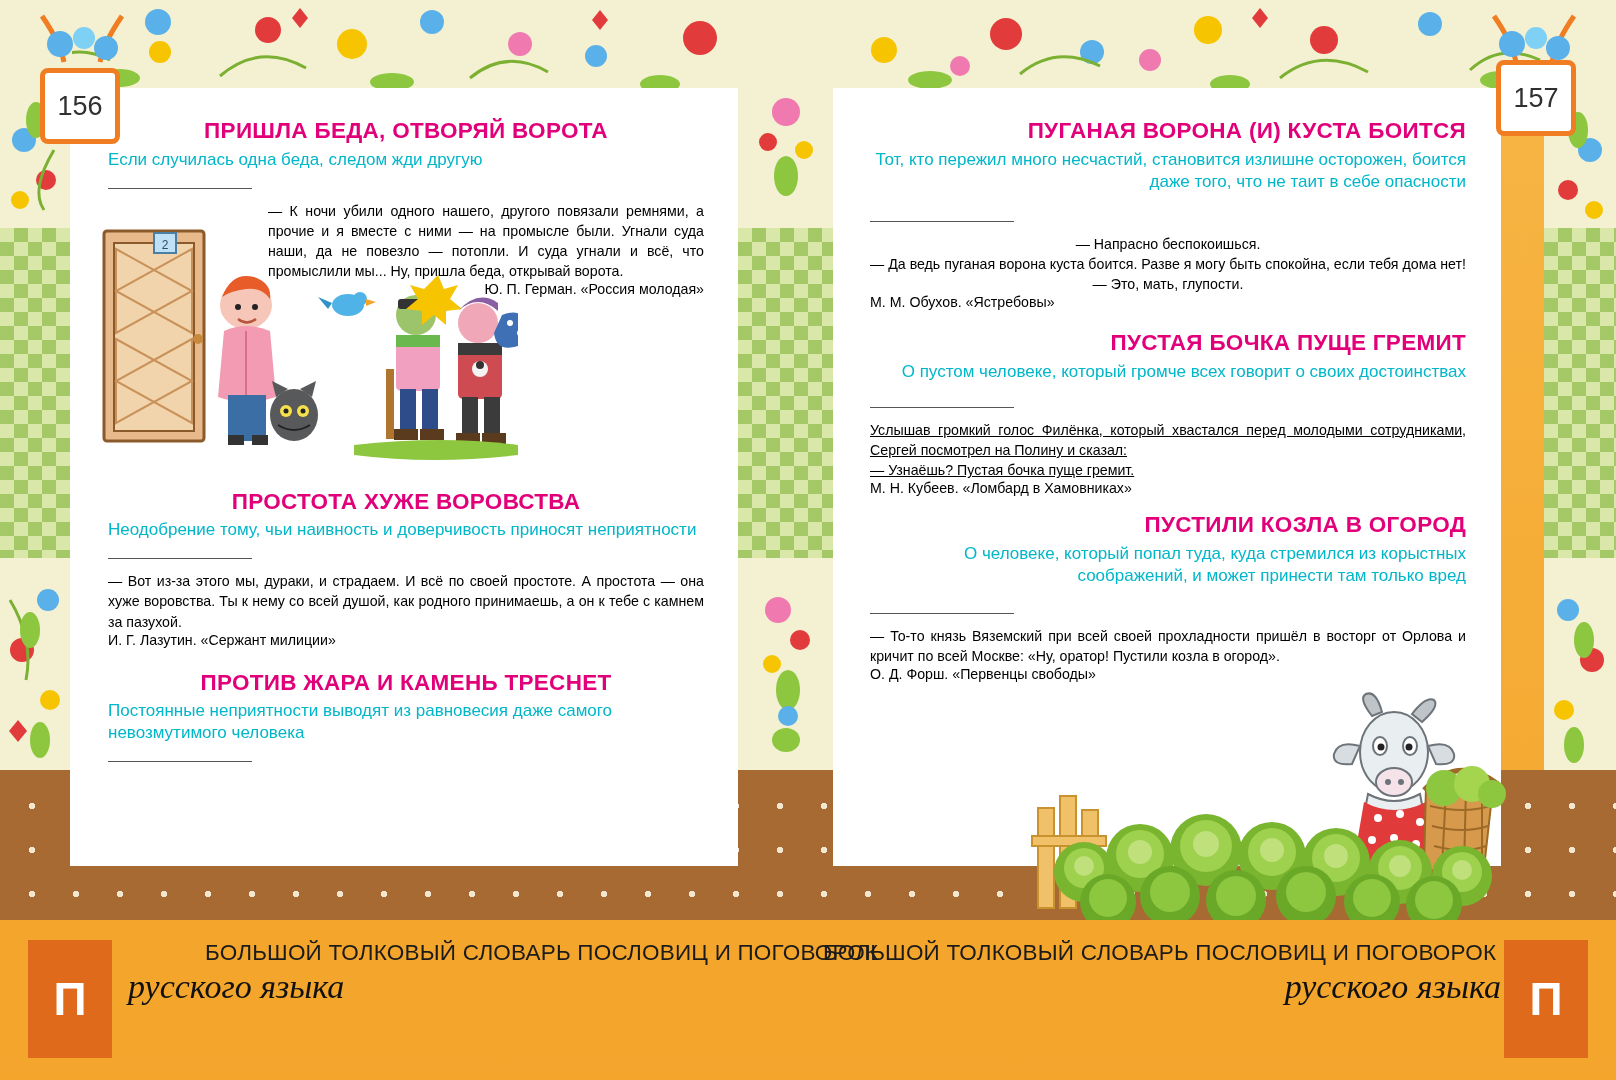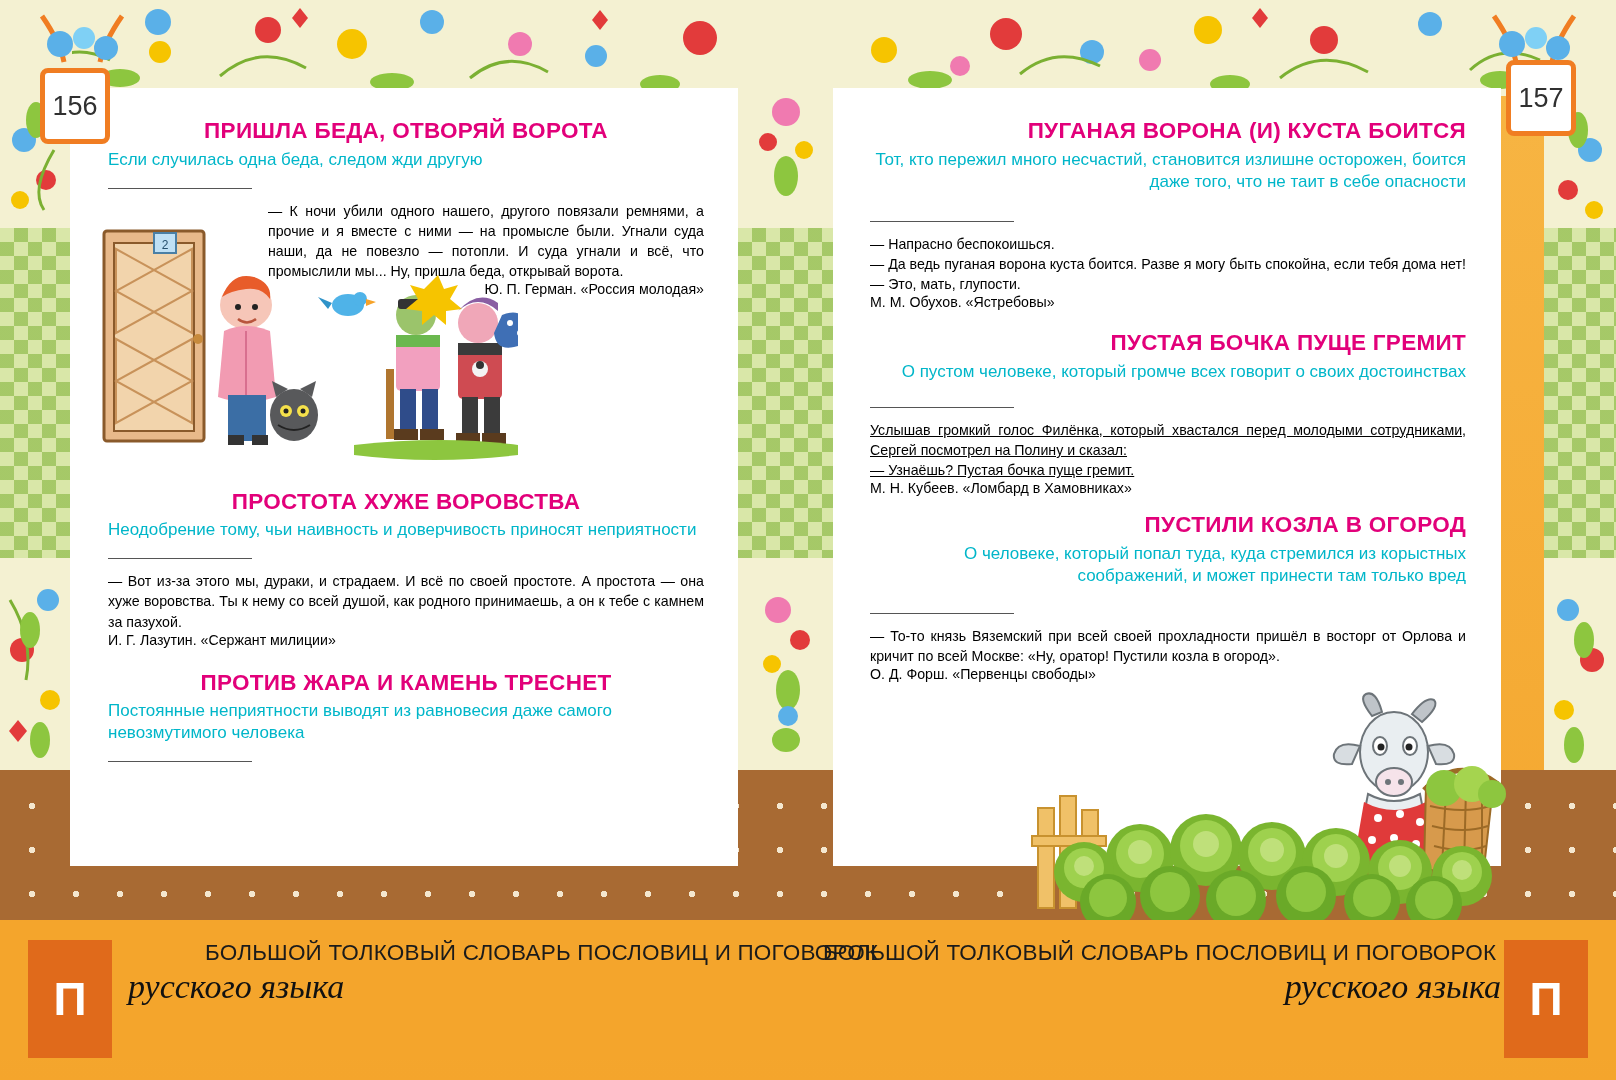--- a/index.html
+++ b/index.html
@@ -93,21 +93,21 @@
   .panel {
     position: absolute;
     background: #ffffff;
   }
   .panel-left  { left: 70px;  top: 88px;  width: 668px; height: 778px; }
   .panel-right { left: 833px; top: 88px;  width: 668px; height: 778px; }
 
   
   .pagetag {
     position: absolute;
-    width: 70px;
+    width: 80px;
     height: 76px;
     background: #ffffff;
     border: 5px solid #f07d22;
     border-radius: 8px;
     box-sizing: border-box;
     display: flex;
     align-items: center;
     justify-content: center;
     font-size: 27px;
     color: #303030;
@@ -482,21 +482,21 @@
       <div class="rule"></div>
     </div>
   </div>
 
   <div class="col col-right">
 
     <div class="entry">
       <p class="term right">ПУГАНАЯ ВОРОНА (И) КУСТА БОИТСЯ</p>
       <p class="meaning just right">Тот, кто пережил много несчастий, становится излишне осторожен, боится даже того, что не таит в себе опасности</p>
       <div class="rule" style="margin-top:28px;"></div>
-      <p class="quote" style="white-space:pre-line; text-align:left;">— Напрасно беспокоишься.
+      <p class="quote" style="white-space:pre-line; text-align:center;">— Напрасно беспокоишься.
 — Да ведь пуганая ворона куста боится. Разве я могу быть спокойна, если тебя дома нет!
 — Это, мать, глупости.</p>
       <p class="src">М. М. Обухов. «Ястребовы»</p>
     </div>
 
     <div class="entry" style="margin-top:20px;">
       <p class="term right">ПУСТАЯ БОЧКА ПУЩЕ ГРЕМИТ</p>
       <p class="meaning right">О пустом человеке, который громче всех говорит о своих достоинствах</p>
       <div class="rule" style="margin-top:24px;"></div>
       <p class="quote" style="white-space:pre-line;text-decoration:underline;">Услышав громкий голос Филёнка, который хвастался перед молодыми сотрудниками, Сергей посмотрел на Полину и сказал:

